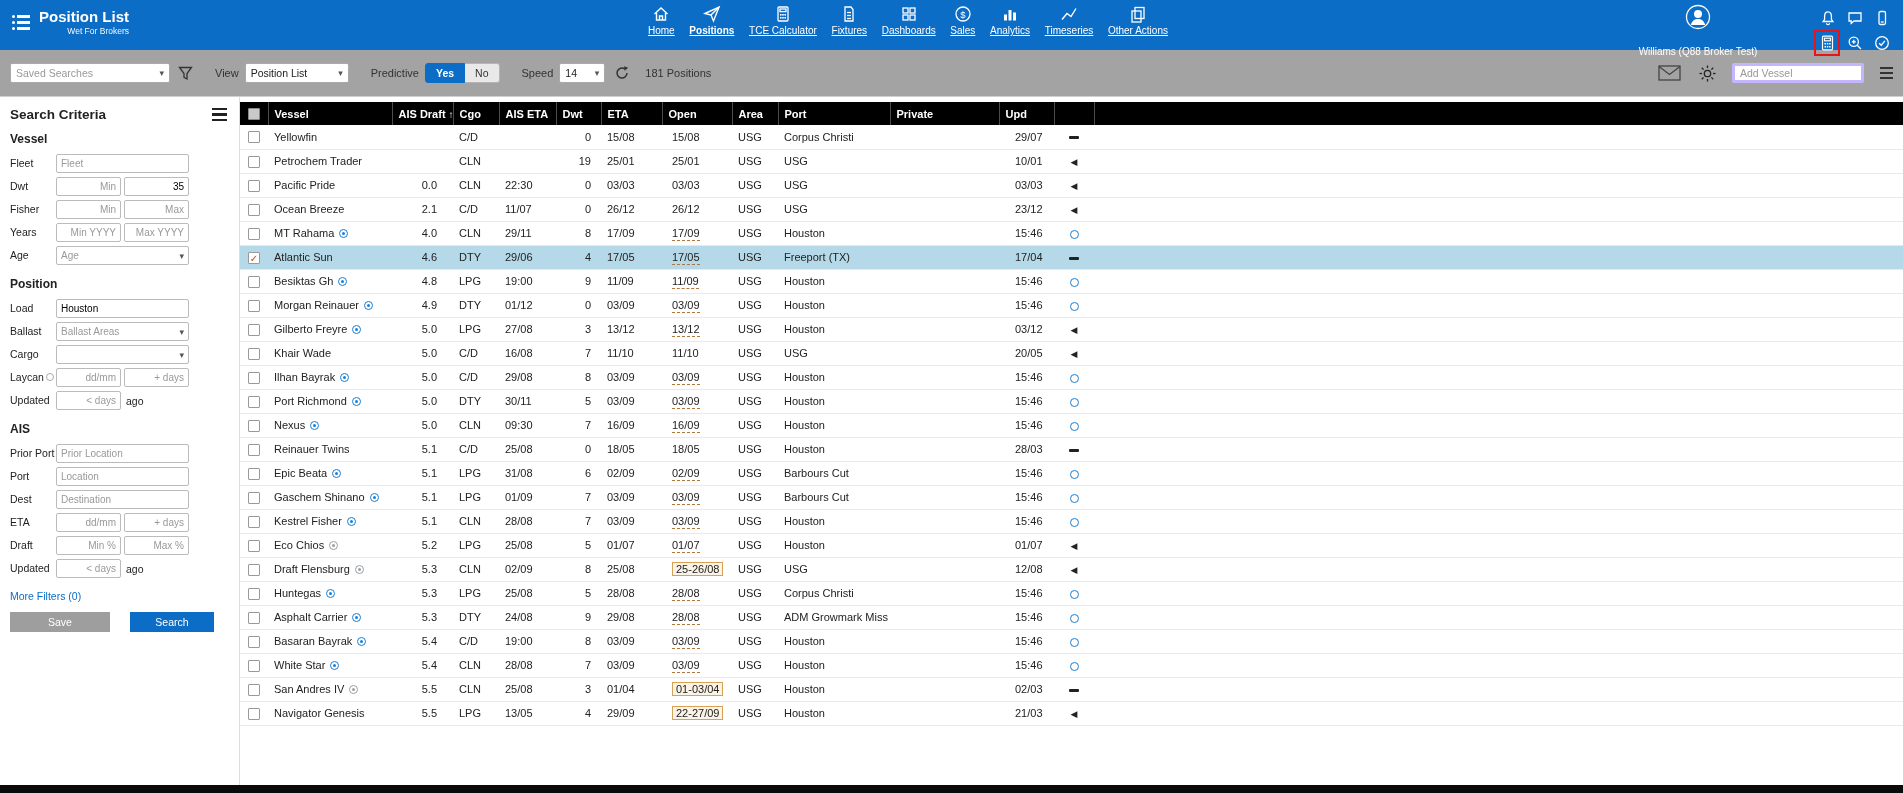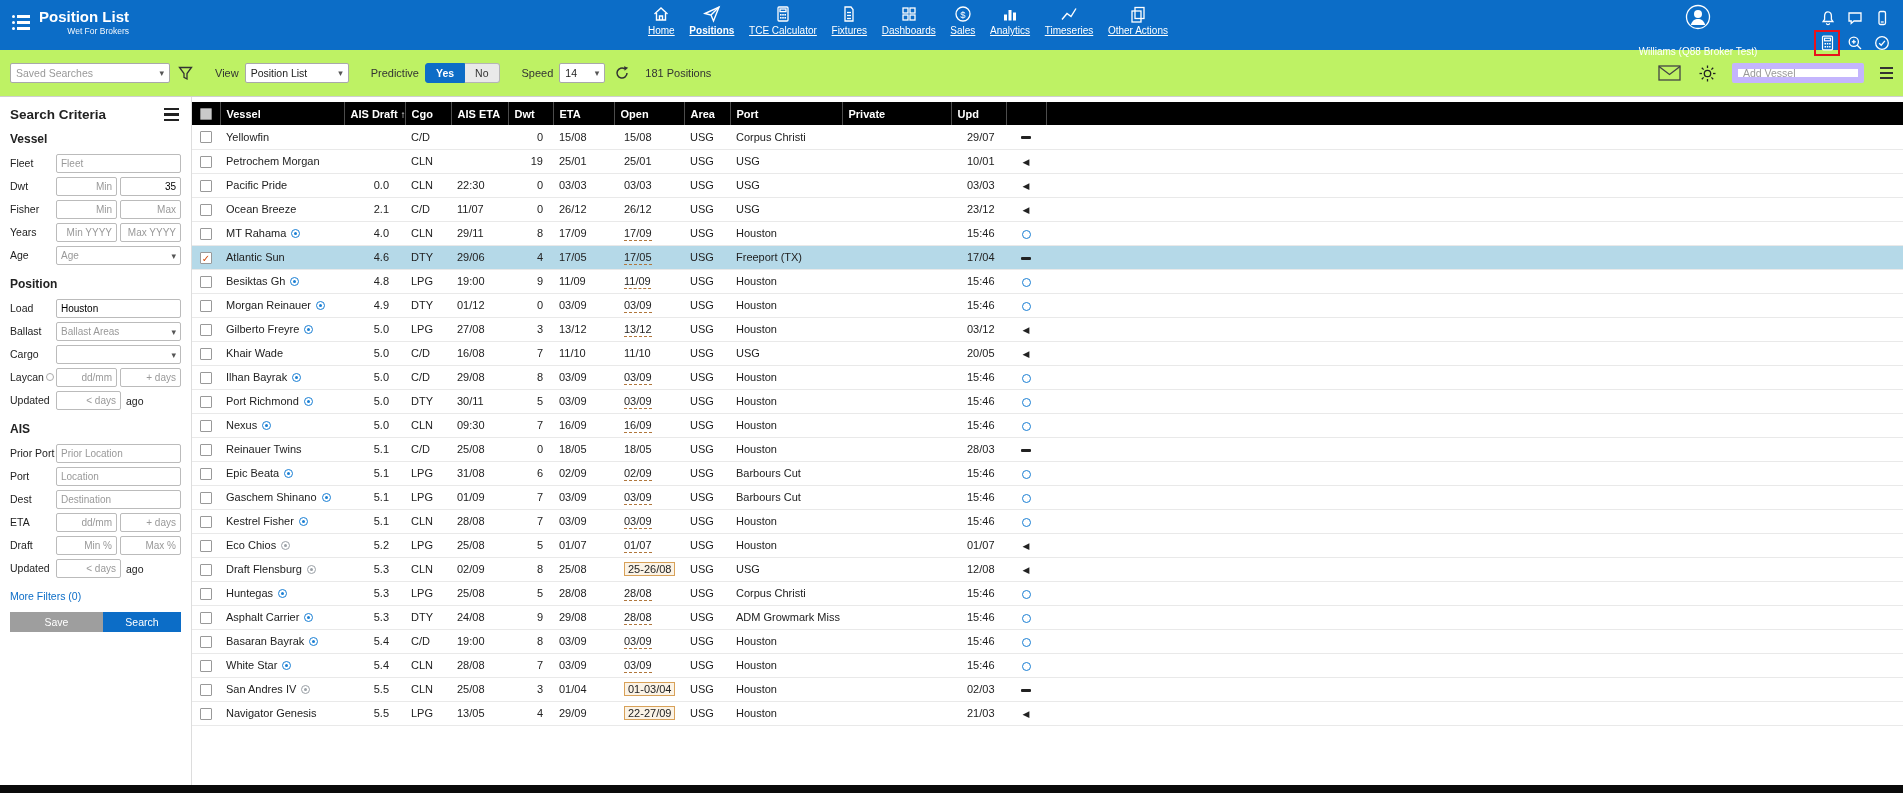--- a/index.html
+++ b/index.html
@@ -21,61 +21,61 @@
   .nav-item svg{display:block}
   .nav-label{font-size:10px;color:#fff;text-decoration:underline;white-space:nowrap}
   .nav-item.active .nav-label{font-weight:bold}
   .userblock{position:absolute;right:120px;top:4px;width:170px;text-align:center}
   .user-name{font-size:10px;margin-top:12px;white-space:nowrap}
   .hicons{position:absolute;right:8px;top:7px;display:grid;grid-template-columns:repeat(3,27px);grid-auto-rows:22px;row-gap:3px;justify-items:center;align-items:center}
   .hic{position:relative;cursor:pointer;line-height:0}
   .red-box{position:absolute;left:-6px;top:-5px;width:26px;height:26px;border:2px solid #e8131b}
 
   
-  .toolbar{height:47px;display:flex;align-items:center;border-bottom:1px solid #cfcfcf;padding:0 10px;background:#bef264}
+  .toolbar{height:47px;display:flex;align-items:center;border-bottom:1px solid #cfcfcf;padding:0 10px;background:#a3a3a3}
   .combo{height:20px;border:1px solid #a9a9a9;border-radius:2px;background:#fff;display:flex;align-items:center;justify-content:space-between;padding:0 5px;font-size:10.5px;cursor:pointer}
   .combo .caret{color:#555;font-size:9px;margin-left:5px}
   .saved-search{width:160px}
   .tool-label{font-size:11px;color:#333;margin:0 6px 0 0}
   .iconbtn{background:none;border:none;cursor:pointer;line-height:0;padding:2px}
   .toggle{display:flex}
   .tg{height:20px;padding:0 10px;font-size:10.5px;display:flex;align-items:center;border:1px solid #b5b5b5;background:#e9e9e9;color:#333;cursor:pointer}
   .tg.on{background:#0c6dc7;border-color:#0c6dc7;color:#fff;font-weight:bold}
   .tg:first-child{border-radius:3px 0 0 3px}
   .tg:last-child{border-radius:0 3px 3px 0;border-left:none}
   .count{font-size:11px;color:#333;margin-left:14px}
   .tb-right{margin-left:auto;display:flex;align-items:center;gap:14px}
-  .add-vessel{width:132px;height:20px;border:6px solid #c4b5fd;border-radius:2px;font-size:10.5px;padding:0 5px;font-family:inherit}
+  .add-vessel{width:132px;height:20px;border:3px solid #c4b5fd;border-radius:2px;font-size:10.5px;padding:0 5px;font-family:inherit}
   .rburger{display:flex;flex-direction:column;gap:3px;cursor:pointer;margin-left:2px}
   .rburger span{width:13px;height:2px;background:#333;display:block}
   input::placeholder{color:#999}
 
   
   .bodyrow{display:flex;height:688px}
-  .sidebar{width:192px;border-right:1px solid #ddd;padding:10px 10px 13px 10px;flex:none;overflow:hidden}
+  .sidebar{width:240px;border-right:1px solid #ddd;padding:10px 10px 13px 10px;flex:none;overflow:hidden}
   .sb-title{font-size:13.5px;font-weight:bold;display:flex;align-items:center;justify-content:space-between;margin-bottom:10px}
   .sb-menu{display:flex;flex-direction:column;gap:3px;cursor:pointer;padding-right:2px}
   .sb-menu span{width:15px;height:2.5px;background:#222;display:block}
   .sb-h{font-size:12px;font-weight:bold;margin:12px 0 8px 0}
   .sb-h.first{margin-top:2px}
   .frow{display:flex;align-items:center;margin-bottom:4px}
   .frow label{width:46px;font-size:10.5px;color:#222;line-height:1.1;flex:none}
   .in{height:19px;border:1px solid #bbb;border-radius:2px;font-size:10px;padding:0 4px;font-family:inherit;min-width:0}
   .in-full{width:133px}
   .in-half{width:65px}
   .in-half + .in-half{margin-left:3px}
   .num{text-align:right}
   .select{height:19px;border:1px solid #bbb;border-radius:2px;background:#fff;display:flex;align-items:center;justify-content:space-between;padding:0 4px;font-size:10px;cursor:pointer}
   .sel-full{width:133px}
   .placeholder{color:#999}
   .caret{color:#555;font-size:9px}
   .suffix{font-size:10.5px;margin-left:5px}
   .mini-ring{width:8px;height:8px;border:1px solid #aaa;border-radius:50%;display:inline-block;margin-left:2px;flex:none}
   .more-link{font-size:10.5px;color:#0c6dc7;margin:8px 0 10px 0;display:inline-block;cursor:pointer}
-  .btnrow{display:flex;gap:0}
+  .btnrow{display:flex;gap:20px}
   .btn{height:20px;border:none;color:#fff;font-size:10.5px;font-family:inherit;cursor:pointer}
   .btn-save{width:100px;background:#9e9e9e}
   .btn-search{width:84px;background:#0c6dc7}
 
   
   .main{flex:1;overflow:hidden;background:#fff}
   table{border-collapse:collapse;width:100%;table-layout:fixed;margin-top:5px}
   thead th{background:#000;color:#fff;height:23px;font-size:11px;font-weight:bold;text-align:left;padding:0 6px;border-right:1px solid #4c4c4c;white-space:nowrap;overflow:hidden;cursor:pointer}
   thead th:last-child{border-right:none;cursor:default}
   td{height:24px;font-size:11px;padding:0 6px;border-bottom:1px solid #e9e9e9;white-space:nowrap;overflow:hidden}
@@ -498,21 +498,21 @@
               <td class="c-open"><span class="">15/08</span></td>
               <td>USG</td>
               <td>Corpus Christi</td>
               <td></td>
               <td class="c-upd">29/07</td>
               <td class="c-updicon"><span class="ui-dash"></span></td>
               <td></td>
             </tr>
             <tr>
               <td class="c-cb"><span class="cb"></span></td>
-              <td><span>Petrochem Morgan</span></td>
+              <td><span>Petrochem Trader</span></td>
               <td class="c-draft"></td>
               <td>CLN</td>
               <td></td>
               <td class="c-dwt">19</td>
               <td>25/01</td>
               <td class="c-open"><span class="">25/01</span></td>
               <td>USG</td>
               <td>USG</td>
               <td></td>
               <td class="c-upd">10/01</td>

